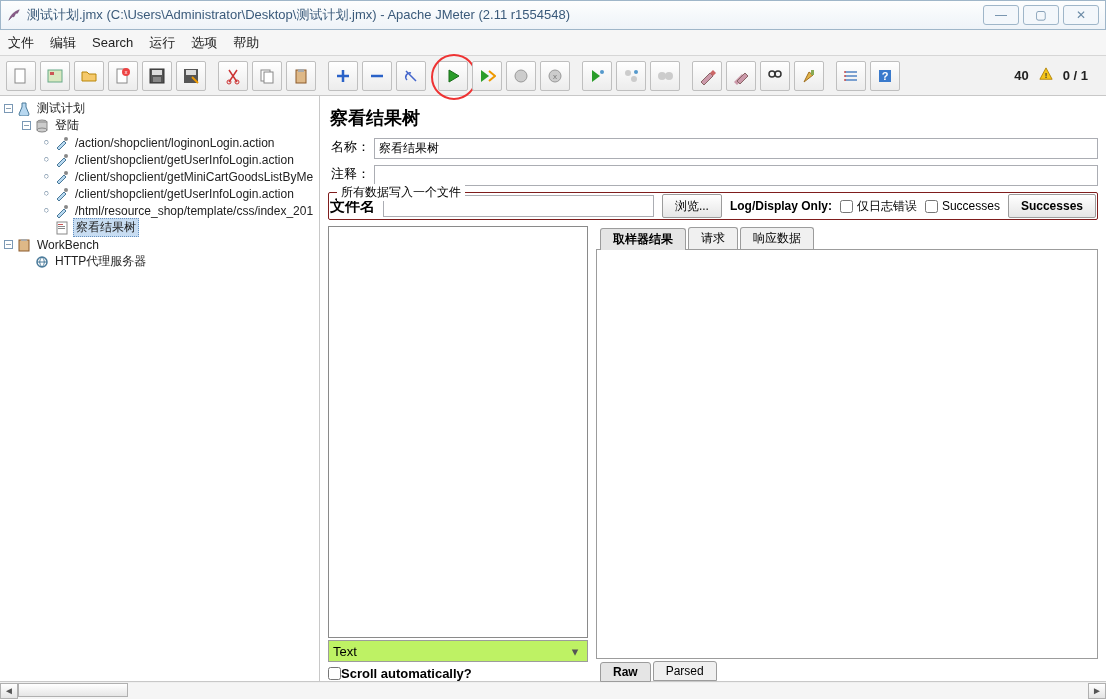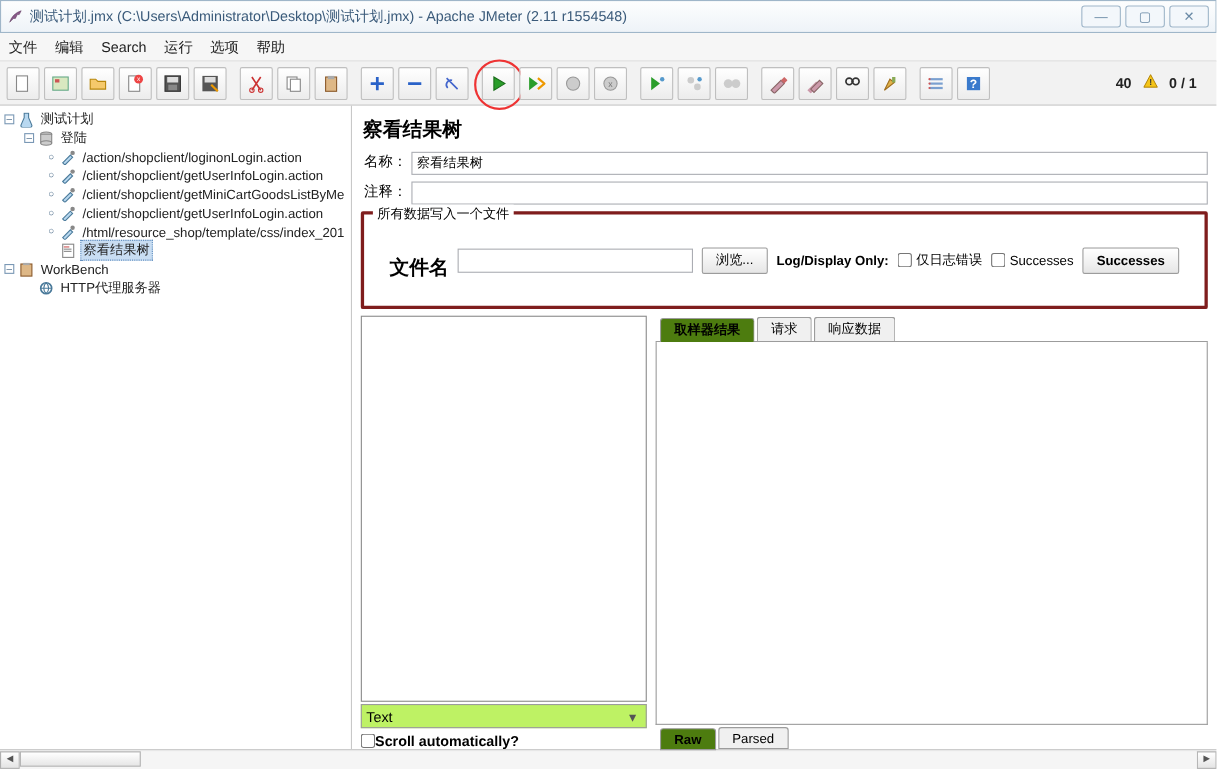--- a/index.html
+++ b/index.html
@@ -32,39 +32,39 @@
 .tree-node.selected span.label { background: #c8ddf2; border: 1px dotted #6490c0; padding: 0 2px; }
 .tree-node span.label { padding: 0 2px; }
 .indent1 { padding-left: 22px; }
 .indent2 { padding-left: 42px; }
 
 .right-panel { flex: 1; display: flex; flex-direction: column; padding: 6px 8px 0 8px; min-width:0; }
 .panel-title { font-size: 18px; font-weight: bold; padding: 4px 2px 8px 2px; }
 .form-row { display: flex; align-items: flex-start; margin-bottom: 6px; }
 .form-row label { width: 42px; font-size: 13px; text-align: right; margin-right: 4px; }
 .form-row input[type=text] { flex: 1; height: 21px; border: 1px solid #abadb3; padding: 0 4px; font-size: 12px; }
-.groupbox { border: 3px solid #7f1d1d; border-radius: 2px; padding: 23px; position: relative; margin-bottom: 6px; }
+.groupbox { border: 1px solid #7f1d1d; border-radius: 2px; padding: 1px; position: relative; margin-bottom: 6px; }
 .groupbox .legend { position: absolute; top: -9px; left: 8px; background: #fff; padding: 0 4px; font-size: 12px; }
 .gb-row { display: flex; align-items: center; gap: 8px; }
-.gb-row label.fn { font-size: 18px; font-weight: bold; margin-top: 13px; }
+.gb-row label.fn { font-size: 15px; font-weight: bold; }
 .gb-row input.file { flex: 1; height: 22px; border: 1px solid #abadb3; }
 .btn { height: 24px; padding: 0 12px; border: 1px solid #9c9c9c; border-radius: 2px; background: linear-gradient(#fff,#e6e6e6); font-size: 12px; display:inline-flex; align-items:center; }
 .chk { display: flex; align-items: center; gap: 4px; font-size: 12px; }
 
 .results-area { display: flex; gap: 8px; flex: 1; min-height: 0; }
 .res-left { width: 260px; display: flex; flex-direction: column; }
 .res-left .listbox { flex: 1; border: 1px solid #8a8a8a; background: #fff; }
 .combo { height: 22px; border: 1px solid #9c9c9c; display: flex; align-items: center; justify-content: space-between; padding: 0 4px; font-size: 13px; background:#bef264; margin-top:2px; }
 .combo .arrow { width: 16px; text-align: center; color:#555; }
 .scroll-auto { display: flex; align-items: center; gap: 0; padding-top: 4px; font-size: 13px; font-weight: bold; }
 
 .res-right { flex: 1; display: flex; flex-direction: column; min-width:0;}
 .tabs { display: flex; border-bottom: 1px solid #9c9c9c; height: 24px; align-items: flex-end; padding-left:4px; }
 .tab { padding: 2px 12px; border: 1px solid #9c9c9c; border-bottom: none; background: #f0f0f0; font-size: 12px; margin-right: 2px; border-radius: 3px 3px 0 0; }
-.tab.active { background: #4d7c0f; font-weight: bold; position:relative; top:1px; }
+.tab.active { background: #e5e5e5; font-weight: bold; position:relative; top:1px; }
 .tab-content { flex: 1; border: 1px solid #9c9c9c; border-top:none; background: #fff; }
 .raw-tabs { display: flex; padding-left: 4px; margin-top: 2px; }
 .raw-tabs .tab { border-bottom: 1px solid #9c9c9c; }
 
 .scrollbar-h { height: 18px; background: #efefef; border-top: 1px solid #c8c8c8; display:flex; align-items:center; }
 .scrollbar-h .arrow { width:18px; height:16px; border:1px solid #b0b0b0; background:linear-gradient(#fff,#e4e4e4); display:flex; align-items:center; justify-content:center; font-size:10px; color:#555;}
 .scrollbar-h .track { flex:1; height:16px; background:#f5f5f5; position:relative; }
 .scrollbar-h .thumb { position:absolute; left:0; top:0; height:14px; width:110px; border:1px solid #b0b0b0; background:linear-gradient(#fff,#e6e6e6); }
 </style>
 </head>

